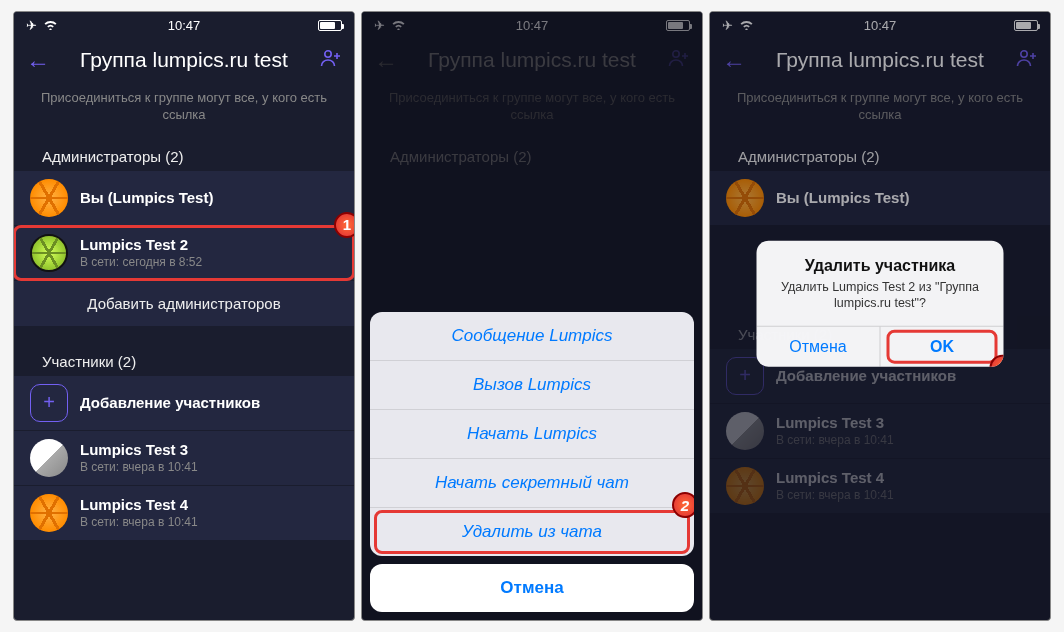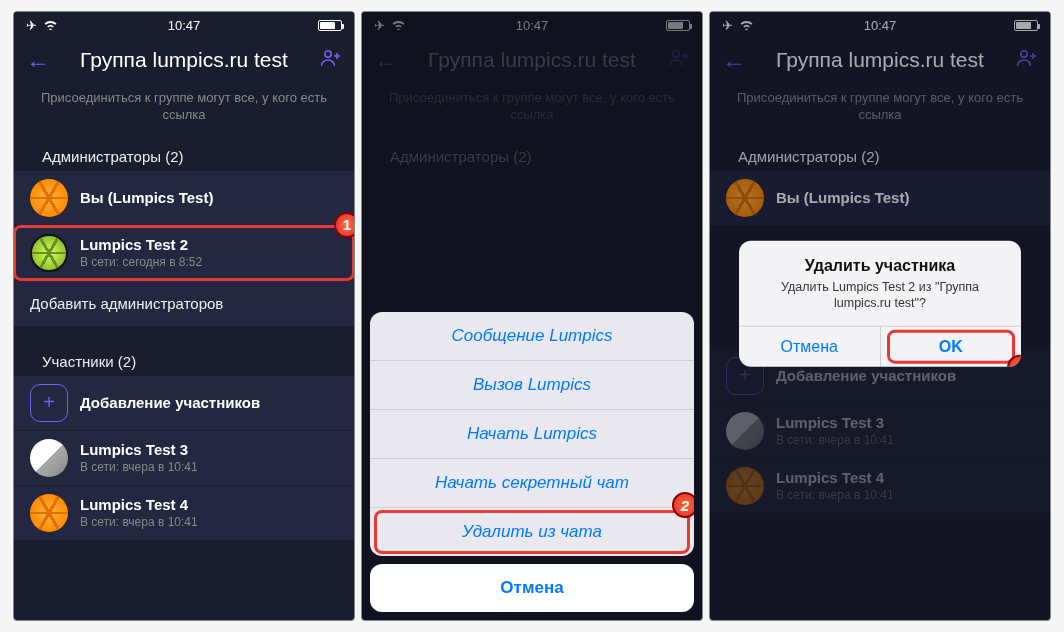--- a/index.html
+++ b/index.html
@@ -98,21 +98,21 @@
       linear-gradient(0deg, transparent 47%, #6b8e23 47%, #6b8e23 53%, transparent 53%),
       linear-gradient(60deg, transparent 47%, #6b8e23 47%, #6b8e23 53%, transparent 53%),
       linear-gradient(120deg, transparent 47%, #6b8e23 47%, #6b8e23 53%, transparent 53%);
     border-radius:50%;
   }
   .avatar.white { background: linear-gradient(135deg,#fff 50%,#aaa 50%,#888); }
   .avatar.plus { border: 1.5px solid #7360f2; color:#7360f2; background: transparent; border-radius: 10px; font-size:20px; }
   .row-text { margin-left: 12px; flex:1; }
   .row-title { color:#fff; font-size:15px;font-weight:bold; }
   .row-sub { color:#888; font-size:12px; margin-top:2px; }
-  .row-simple { color:#eee; font-size:15px; padding:14px 16px; background:#232740; border-bottom:1px solid #1a1d2e; }
+  .row-simple { color:#eee; font-size:15px; padding:14px 16px; background:#232740; border-bottom:1px solid #1a1d2e;text-align:center; }
   .gap { height:16px; background:#1a1d2e; }
 
   
   .hl-box {
     position: relative;
   }
   .hl-box::before {
     content:""; position:absolute; inset:-1px;
     border: 3px solid #e53935; border-radius: 8px;
     pointer-events:none;
@@ -151,21 +151,21 @@
   }
   .sheet-item.hl { position:relative; }
   .sheet-item.hl::before {
     content:""; position:absolute; top:2px; left:4px; right:4px; bottom:2px;
     border:3px solid #e53935; border-radius:8px; pointer-events:none;
   }
 
   
   .alert {
     position:absolute; left:50%; top:50%; transform:translate(-50%,-60%);
-    width:282px; background: rgba(248,248,250,0.98); border-radius:12px;
+    width:247px; background: rgba(248,248,250,0.98); border-radius:12px;
     z-index:6; overflow:hidden;
   }
   .alert-body { padding:16px 14px 14px; text-align:center; }
   .alert-title { font-size:16px; font-weight:600; color:#111; margin-bottom:4px; }
   .alert-msg { font-size:12.5px; color:#333; line-height:1.3; }
   .alert-btns { display:flex; border-top:1px solid rgba(0,0,0,0.15); }
   .alert-btn { flex:1; text-align:center; padding:11px; color:#007aff; font-size:16px; }
   .alert-btn:first-child { border-right:1px solid rgba(0,0,0,0.15); }
   .alert-btn.ok { font-weight:600; position:relative; }
   .alert-btn.ok::before {

